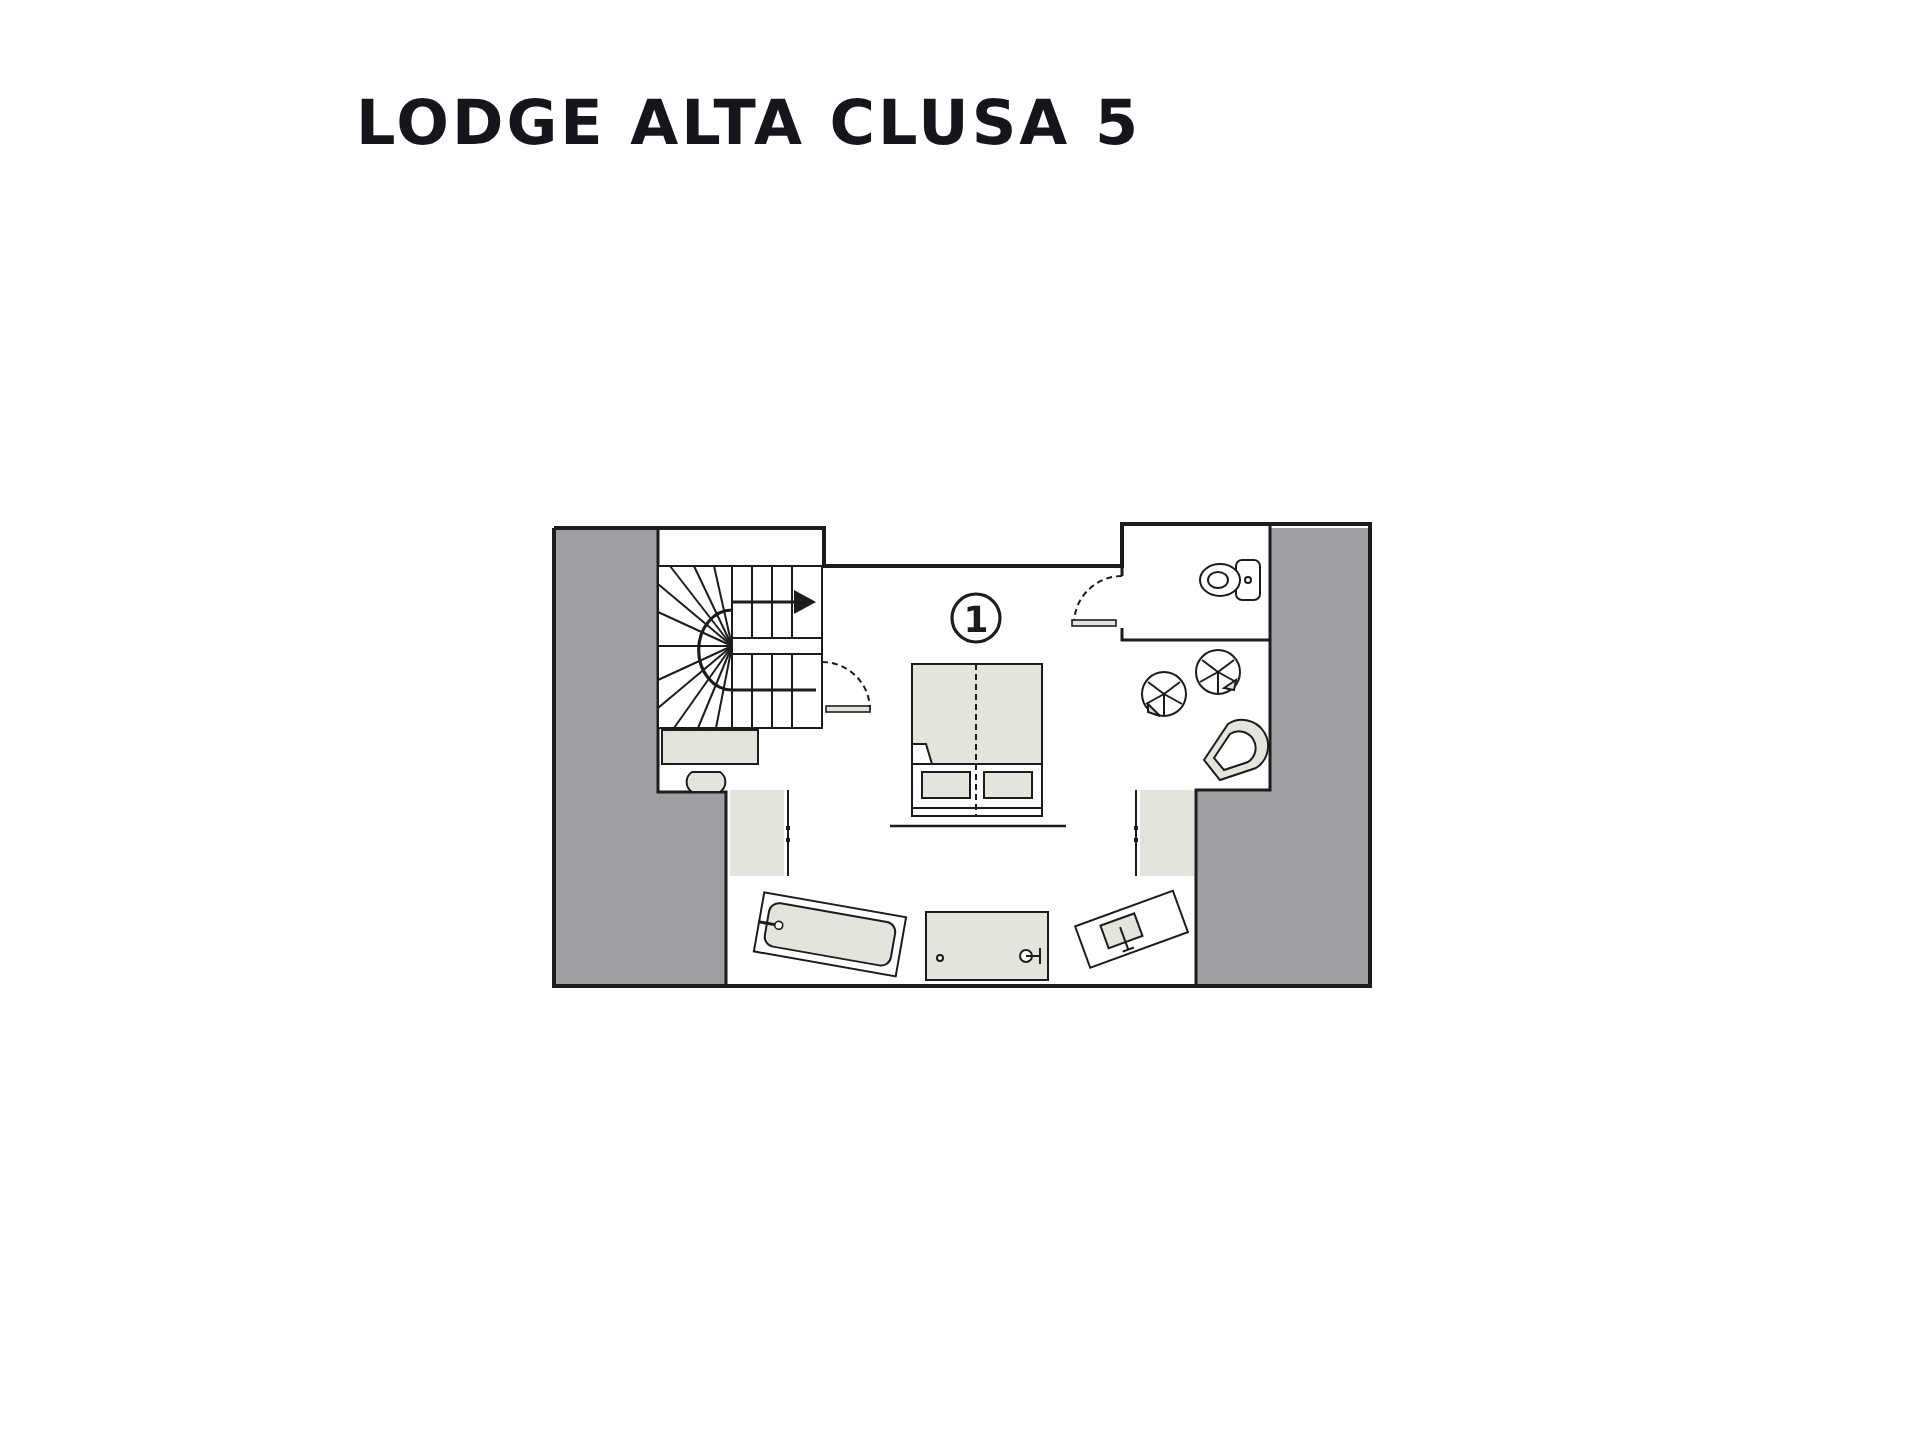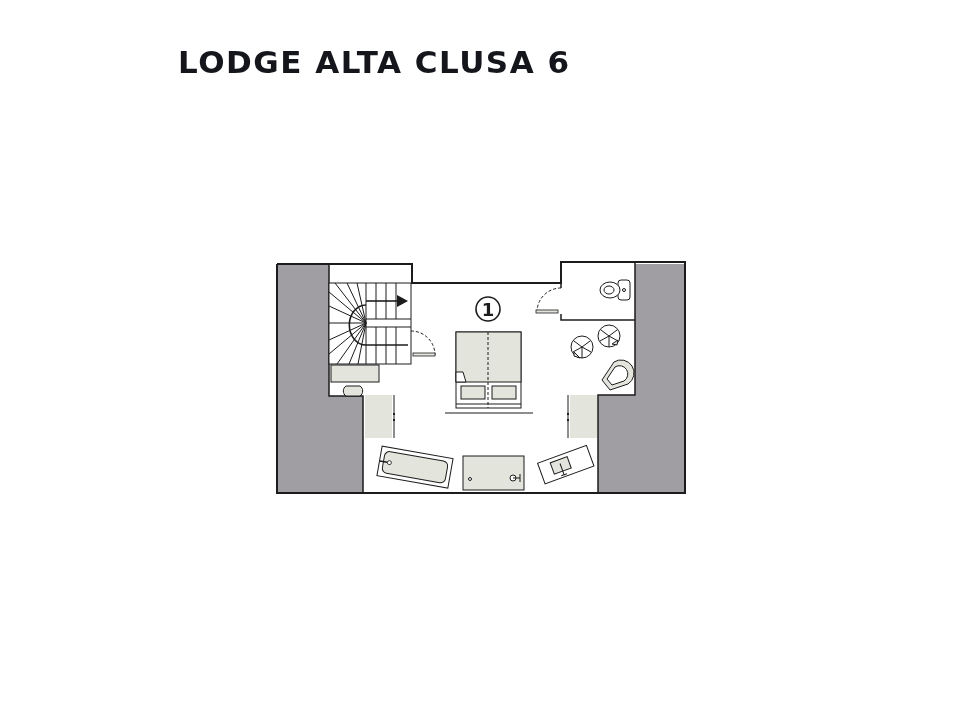--- a/index.html
+++ b/index.html
@@ -8,21 +8,21 @@
     position: absolute; left: 178px; top: 44px;
     font-family: "DejaVu Sans", sans-serif; font-weight: bold;
     font-size: 31px; letter-spacing: 1.5px; color: #14161c;
     white-space: nowrap;
   }
   .plan { position: absolute; left: 0; top: 0; width: 960px; height: 720px; }
 </style>
 </head>
 <body>
 
-<div class="title">LODGE ALTA CLUSA 6</div>
+<div class="title">LODGE ALTA CLUSA 5</div>
 
 <svg class="plan" viewBox="0 0 960 720" xmlns="http://www.w3.org/2000/svg">
 
   <g>
     <rect x="277" y="264" width="52" height="229" fill="#a09ea3"></rect>
     <rect x="329" y="396" width="34" height="97" fill="#a09ea3"></rect>
     <rect x="635" y="264" width="50" height="229" fill="#a09ea3"></rect>
     <rect x="598" y="395" width="37" height="98" fill="#a09ea3"></rect>
 
     <polyline fill="none" stroke="#1c1c1c" stroke-width="2" points="277,264 412,264 412,283 561,283 561,262 685,262 685,493 277,493 277,264"></polyline>

